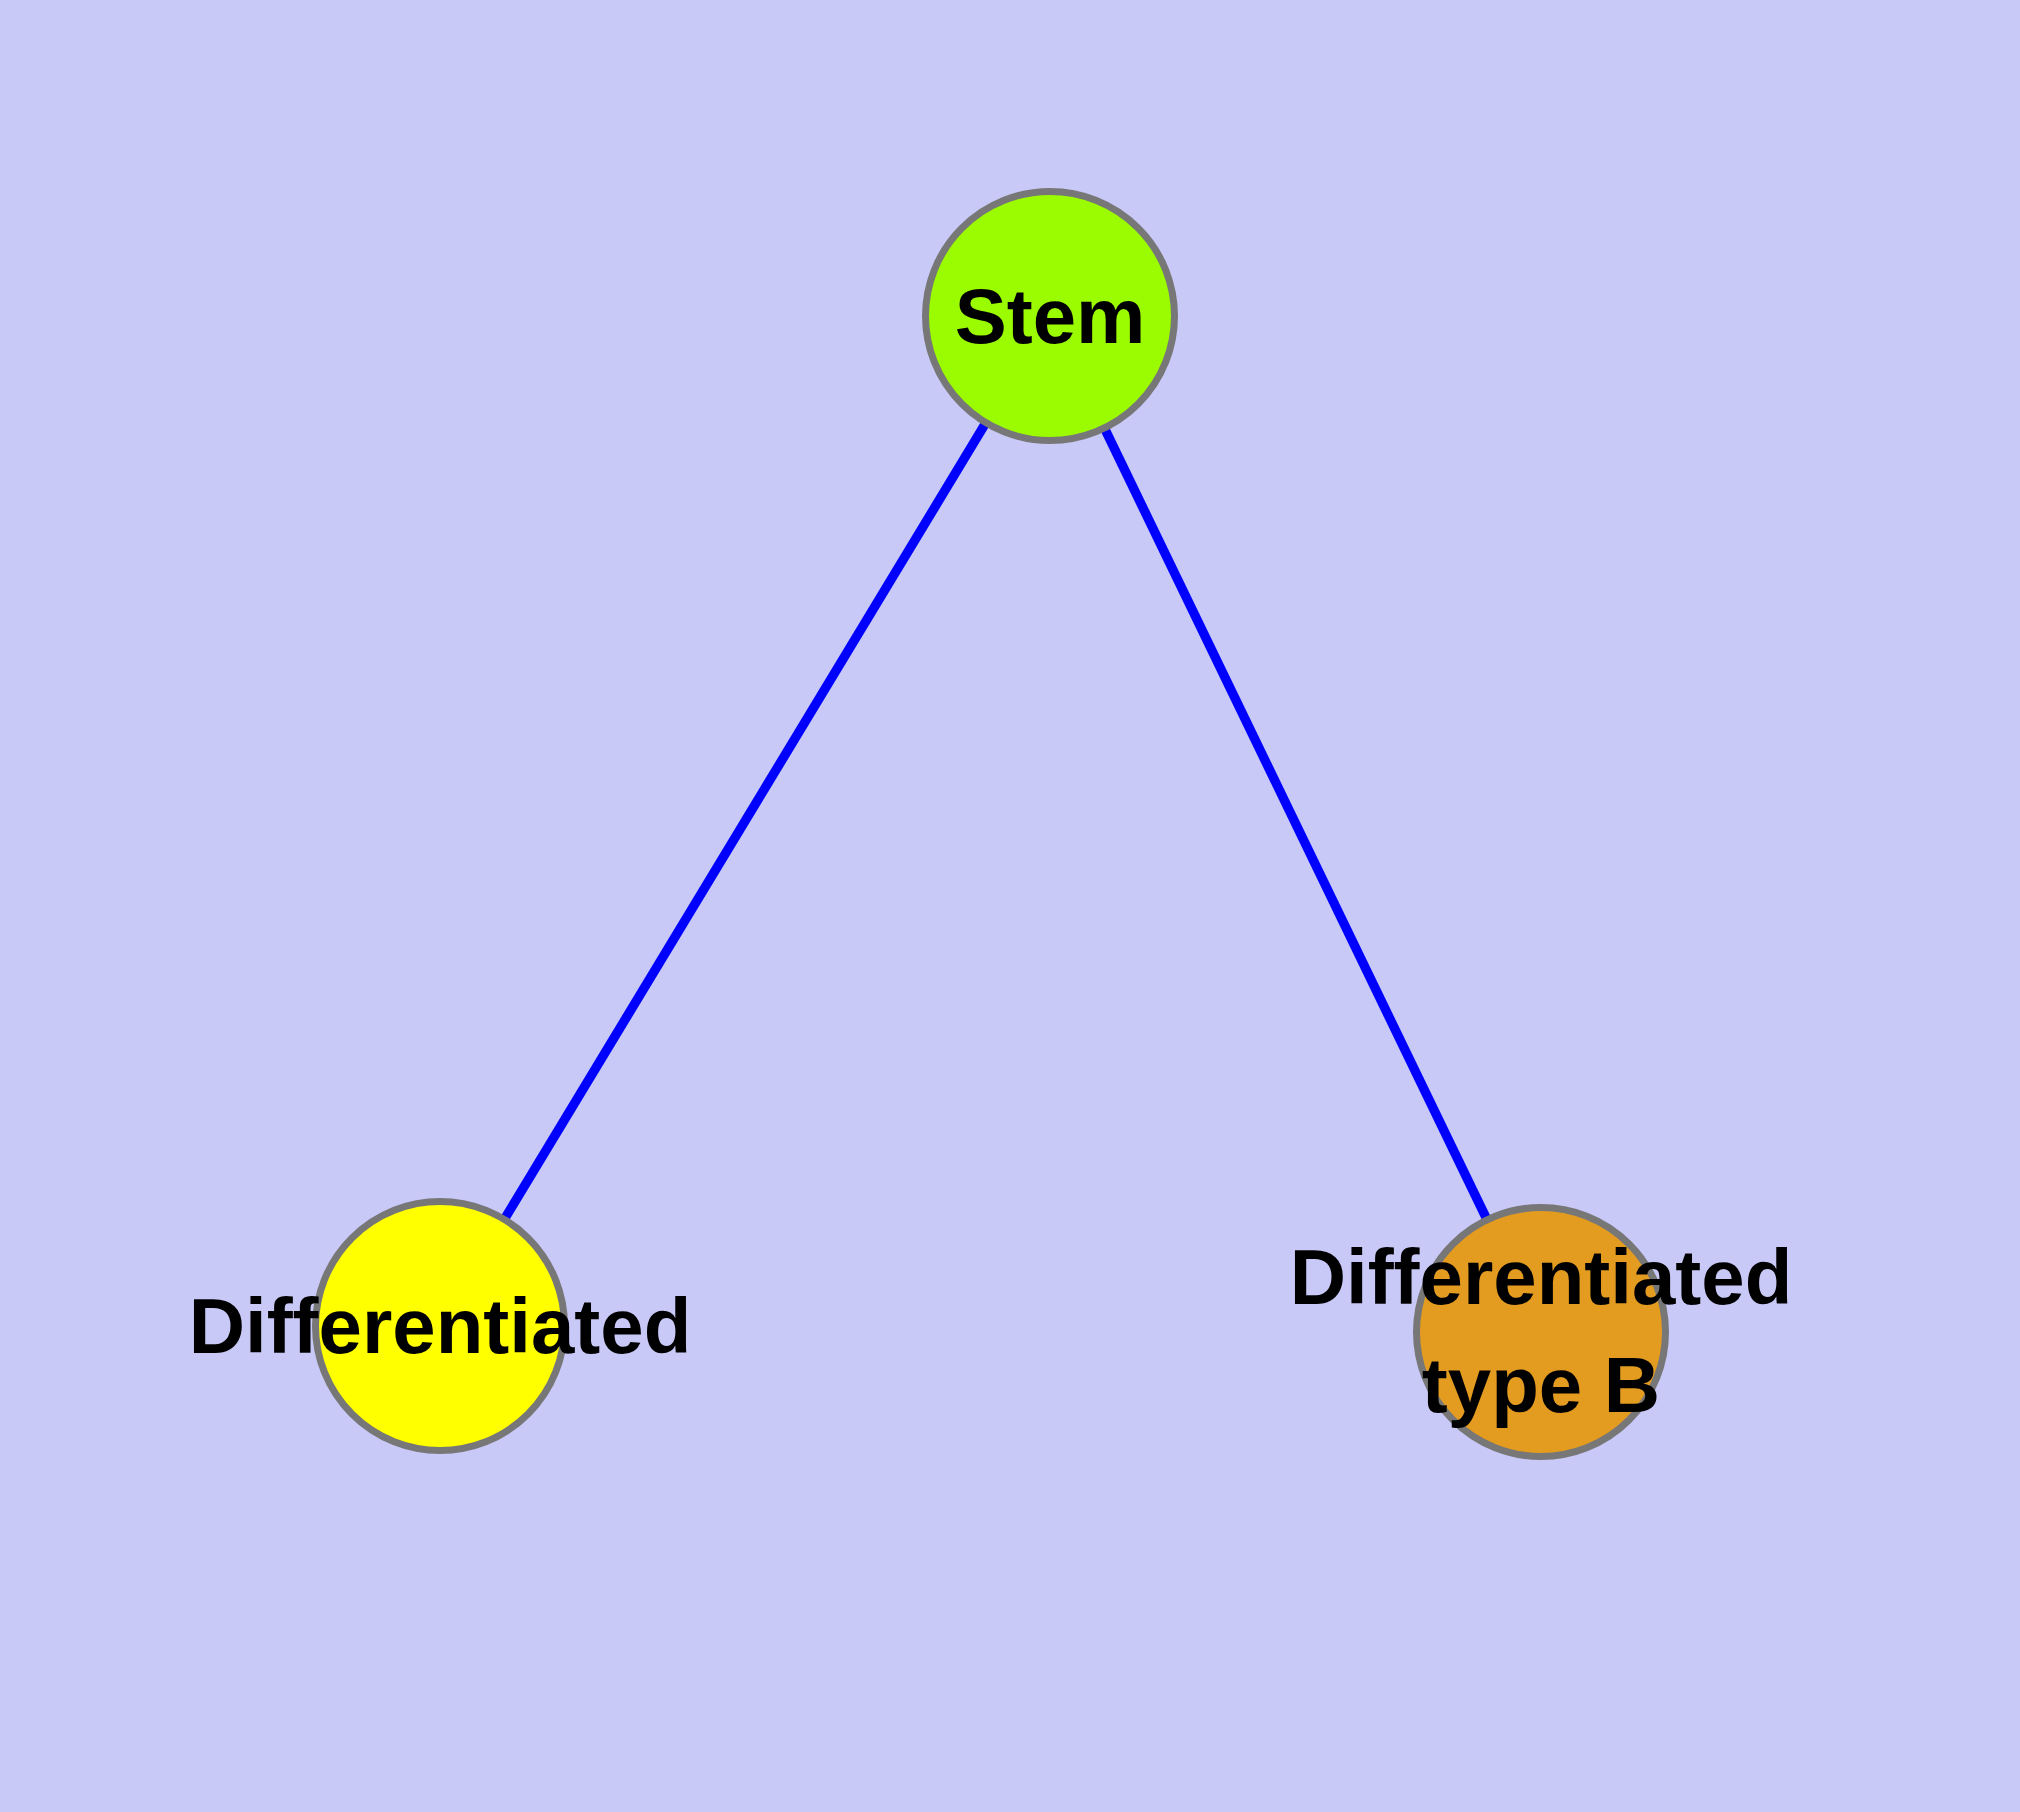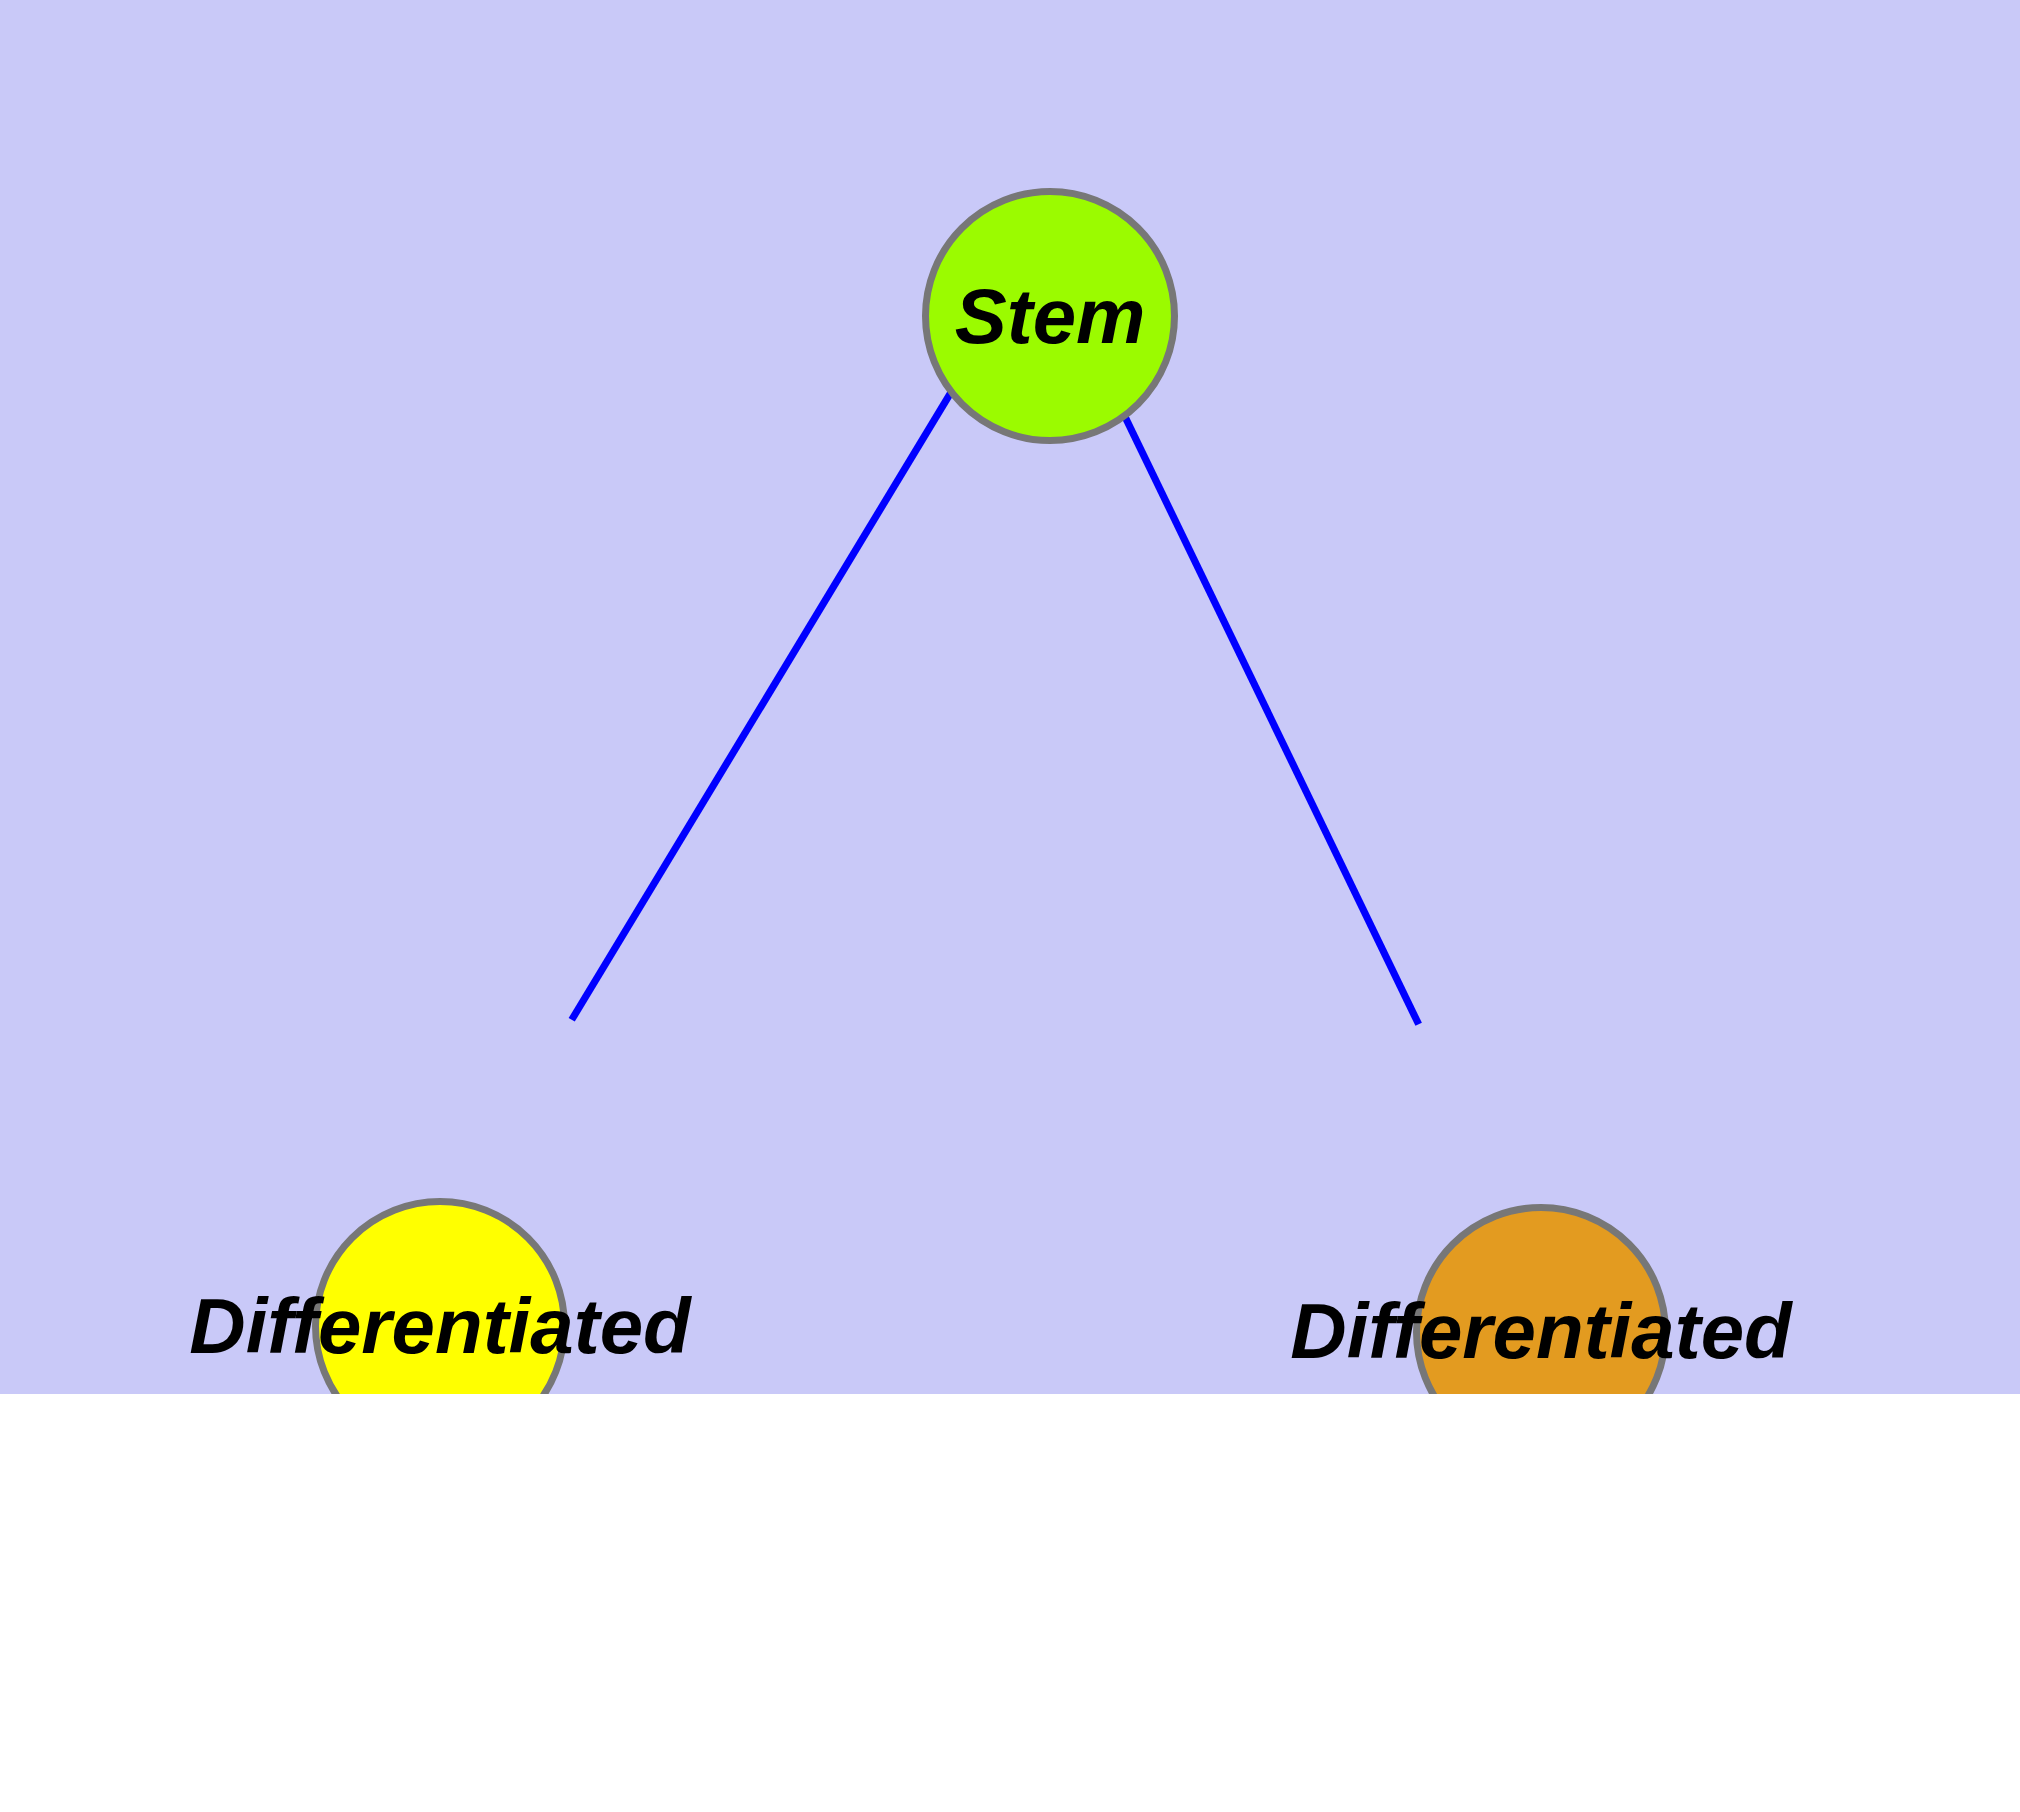--- a/index.html
+++ b/index.html
@@ -2,24 +2,23 @@
 <html style="font-size:13.6px"><head>
 <meta charset="utf-8">
 <style>
   html, body {
     margin: 0;
     padding: 0;
   }
   .canvas {
     position: relative;
     width: 2021px;
-    height: 1394px;
+    height: 1812px;
     overflow: hidden;
     font-family: "Liberation Sans", sans-serif;
-    font-style: italic;
   }
   .edges-layer {
     position: absolute;
     left: 0;
     top: 0;
     width: 100%;
     height: 100%;
     display: block;
   }
   .node-circle {
@@ -59,16 +58,17 @@
   <div class="node-label" style="left: 1050px; top: 316px;">
     <span class="label-line">Stem</span>
   </div>
 
   <div class="node-label" style="left: 440px; top: 1326px;">
     <span class="label-line">Differentiated</span>
   </div>
 
   <div class="node-label" style="left: 1541px; top: 1331px;">
     <span class="label-line">Differentiated</span>
+    <span class="label-line">type B</span>
   </div>
 
 </div>
 
 
 </body></html>

